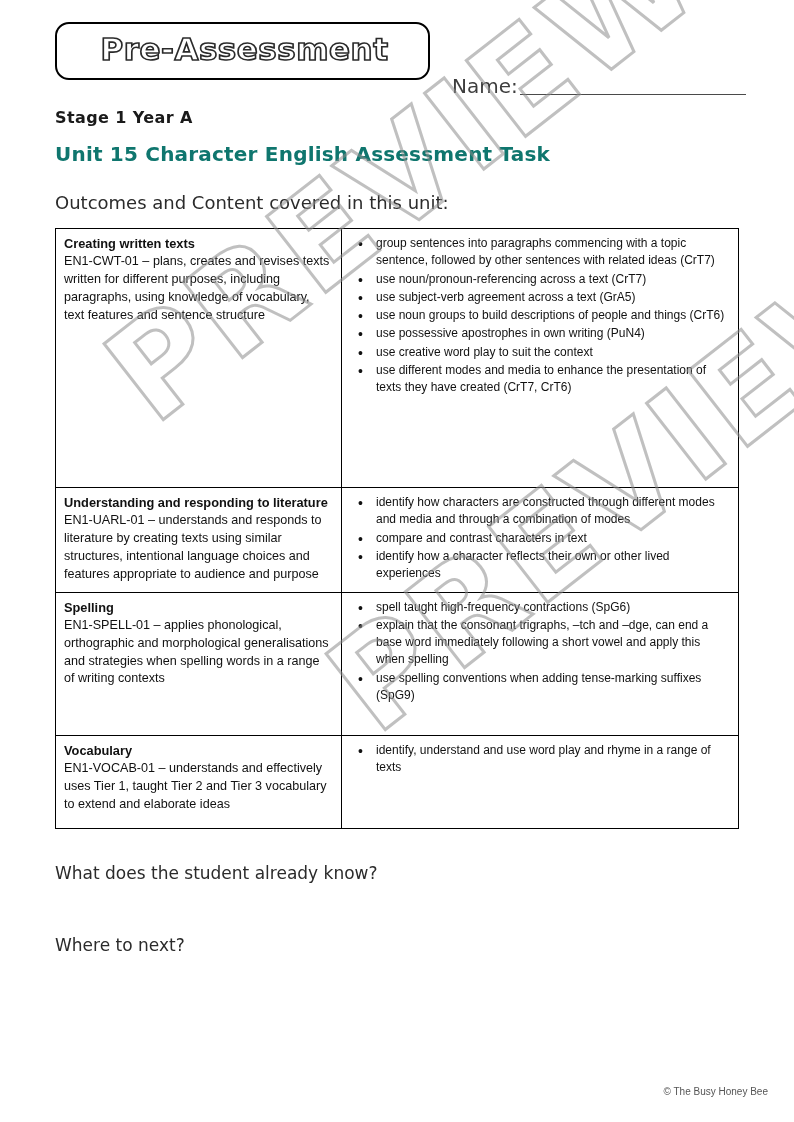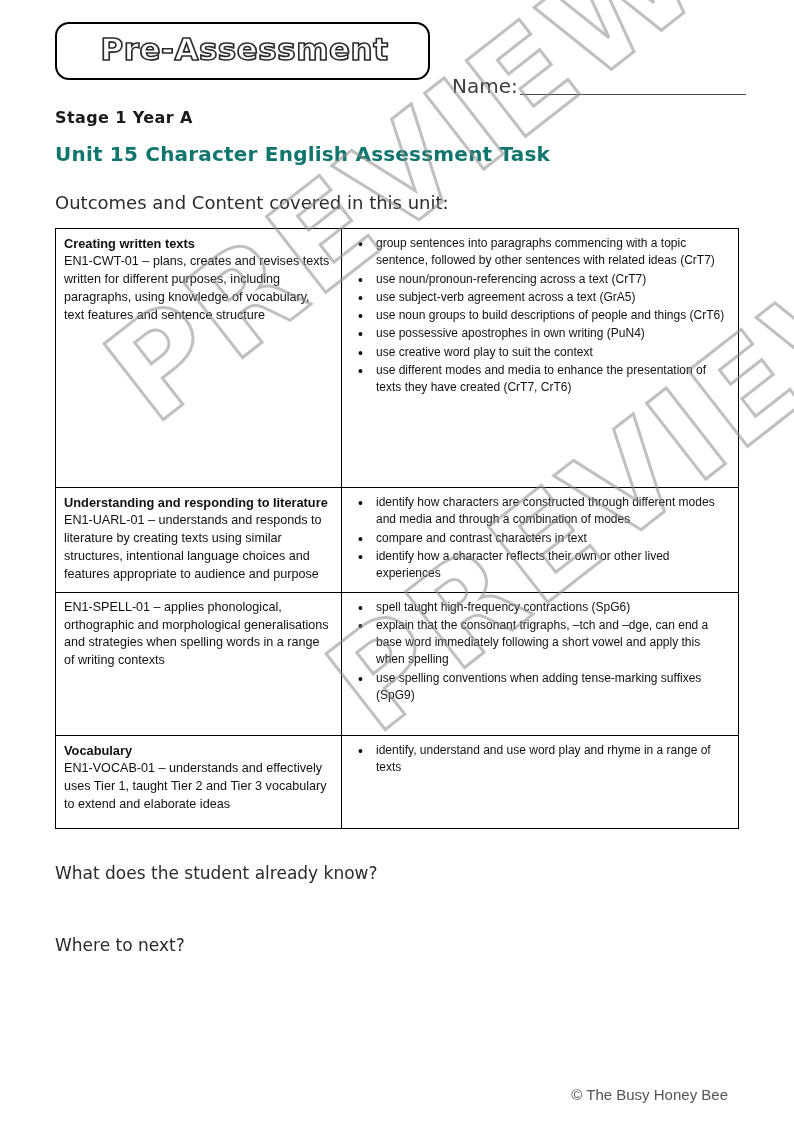--- a/index.html
+++ b/index.html
@@ -166,23 +166,23 @@
   }
   .prompt-know { top: 863px; }
   .prompt-next { top: 935px; }
 
   .footer {
     position: absolute;
     left: 0;
     top: 1086px;
     width: 794px;
     text-align: right;
-    padding-right: 66px;
-    box-sizing: border-box;
-    font-size: 15px;
+    padding-right: 26px;
+    box-sizing: border-box;
+    font-size: 10px;
     color: #555;
   }
 
   
   .watermark {
     position: absolute;
     left: 0; top: 0;
     width: 794px;
     height: 1122px;
     pointer-events: none;
@@ -248,20 +248,21 @@
         <ul class="bullets">
           <li>identify how characters are constructed through different modes and media and through a combination of modes</li>
           <li>compare and contrast characters in text</li>
           <li>identify how a character reflects their own or other lived experiences</li>
         </ul>
       </div>
     </div>
 
     <div class="row r3">
       <div class="cell-left">
+        <div class="hdr">Spelling</div>
         <div>EN1-SPELL-01 – applies phonological, orthographic and morphological generalisations and strategies when spelling words in a range of writing contexts</div>
       </div>
       <div class="cell-right">
         <ul class="bullets">
           <li>spell taught high-frequency contractions (SpG6)</li>
           <li>explain that the consonant trigraphs, –tch and –dge, can end a base word immediately following a short vowel and apply this when spelling</li>
           <li>use spelling conventions when adding tense-marking suffixes (SpG9)</li>
         </ul>
       </div>
     </div>

